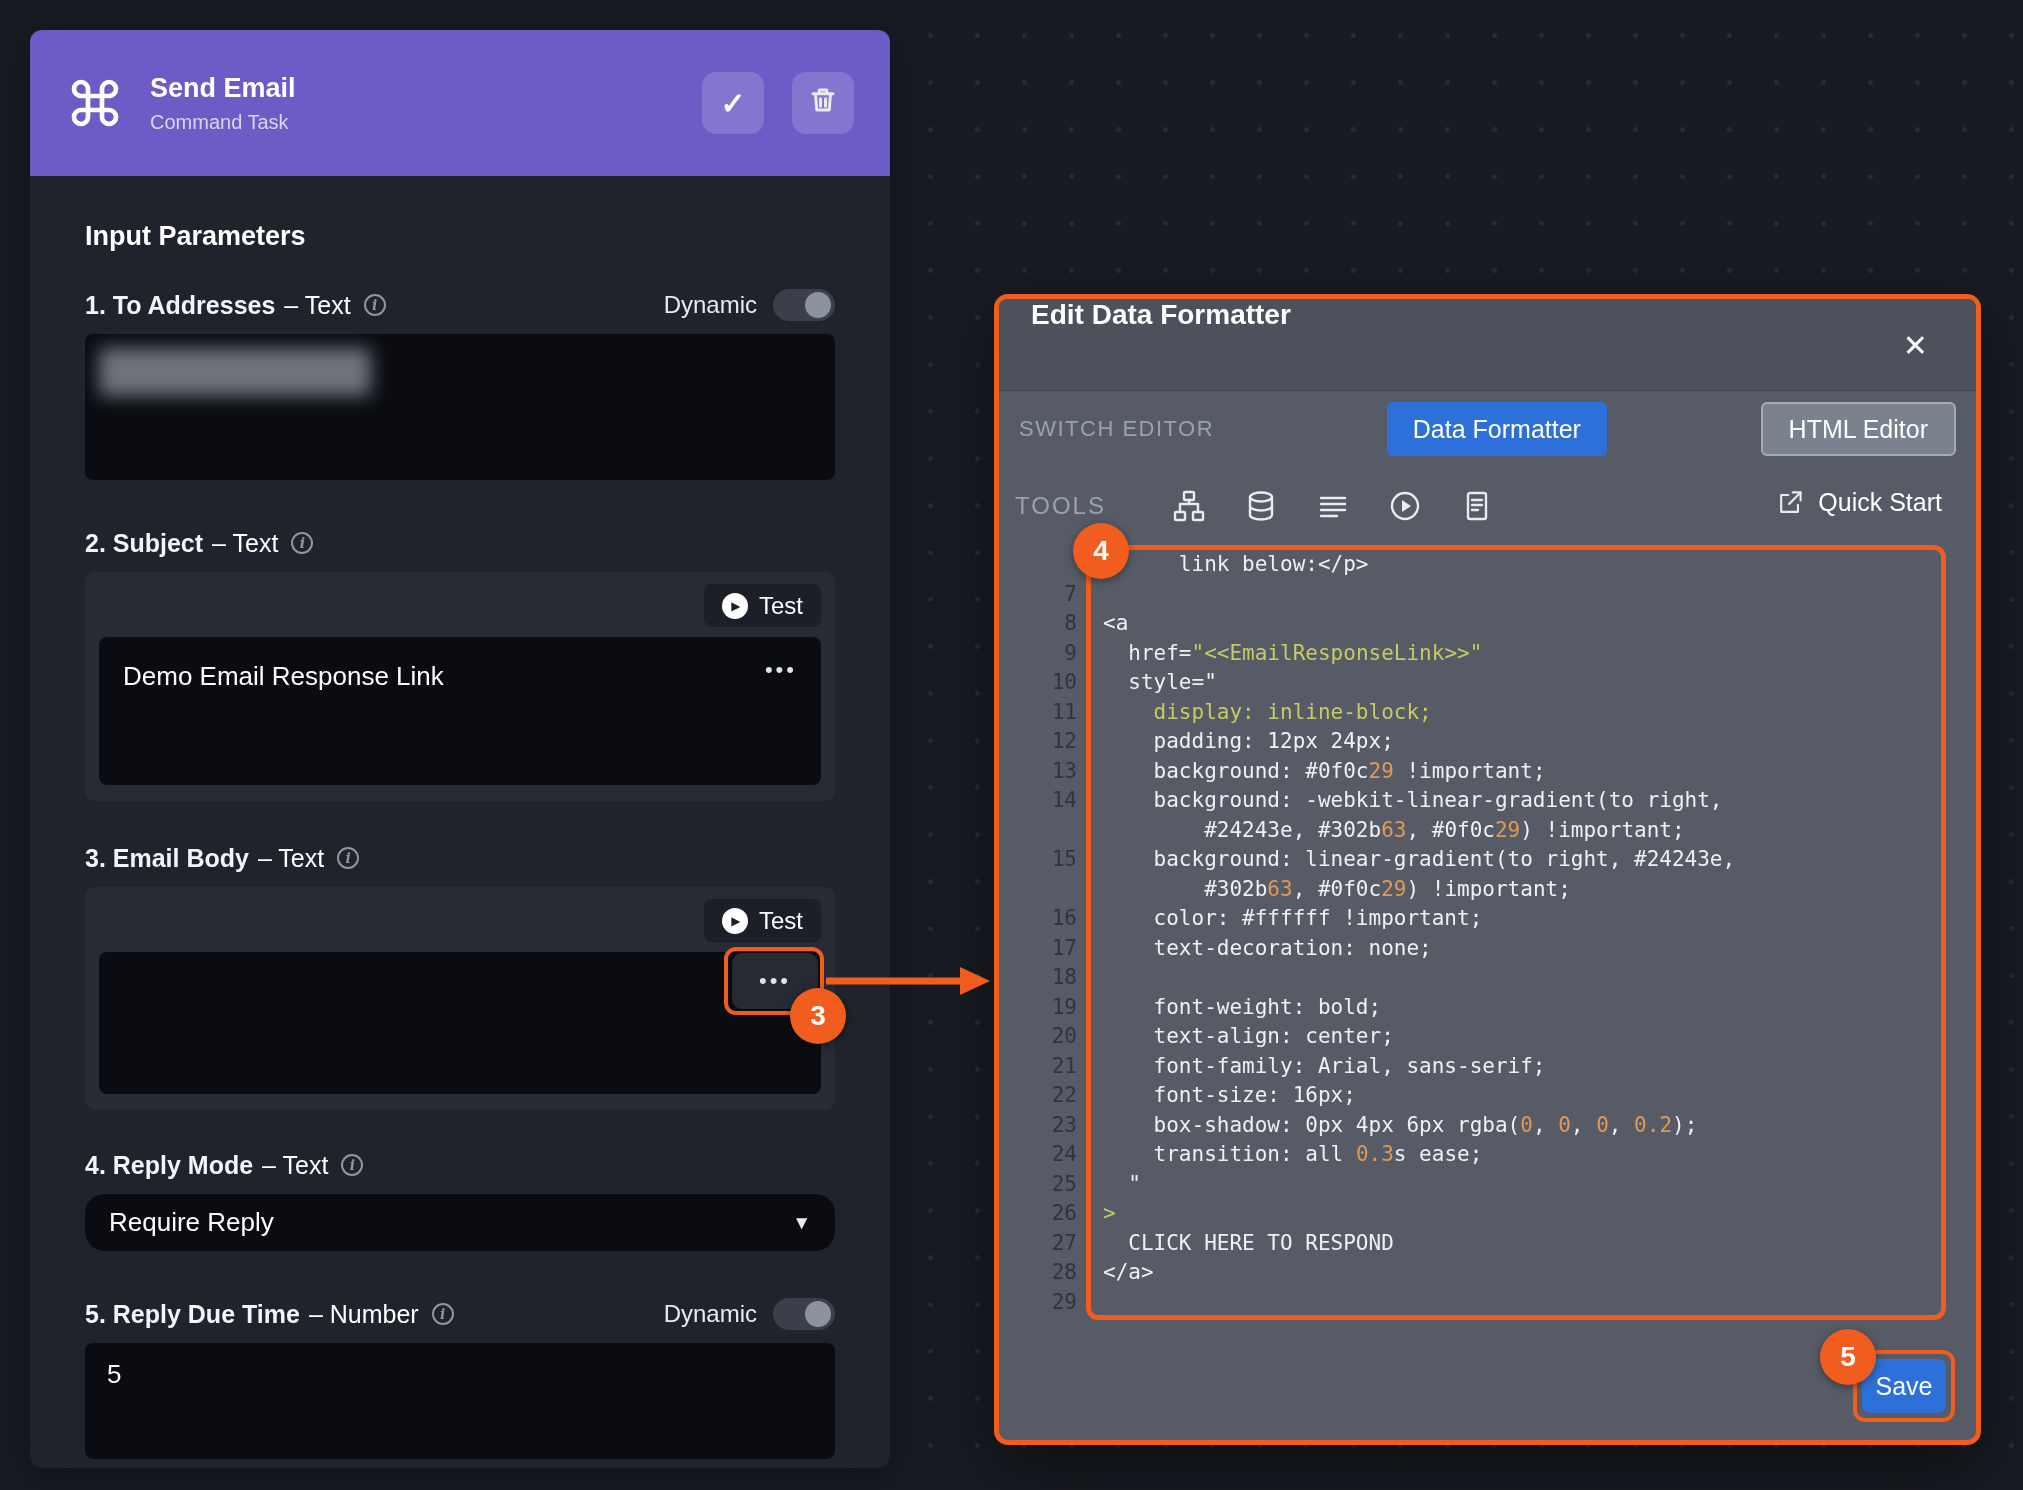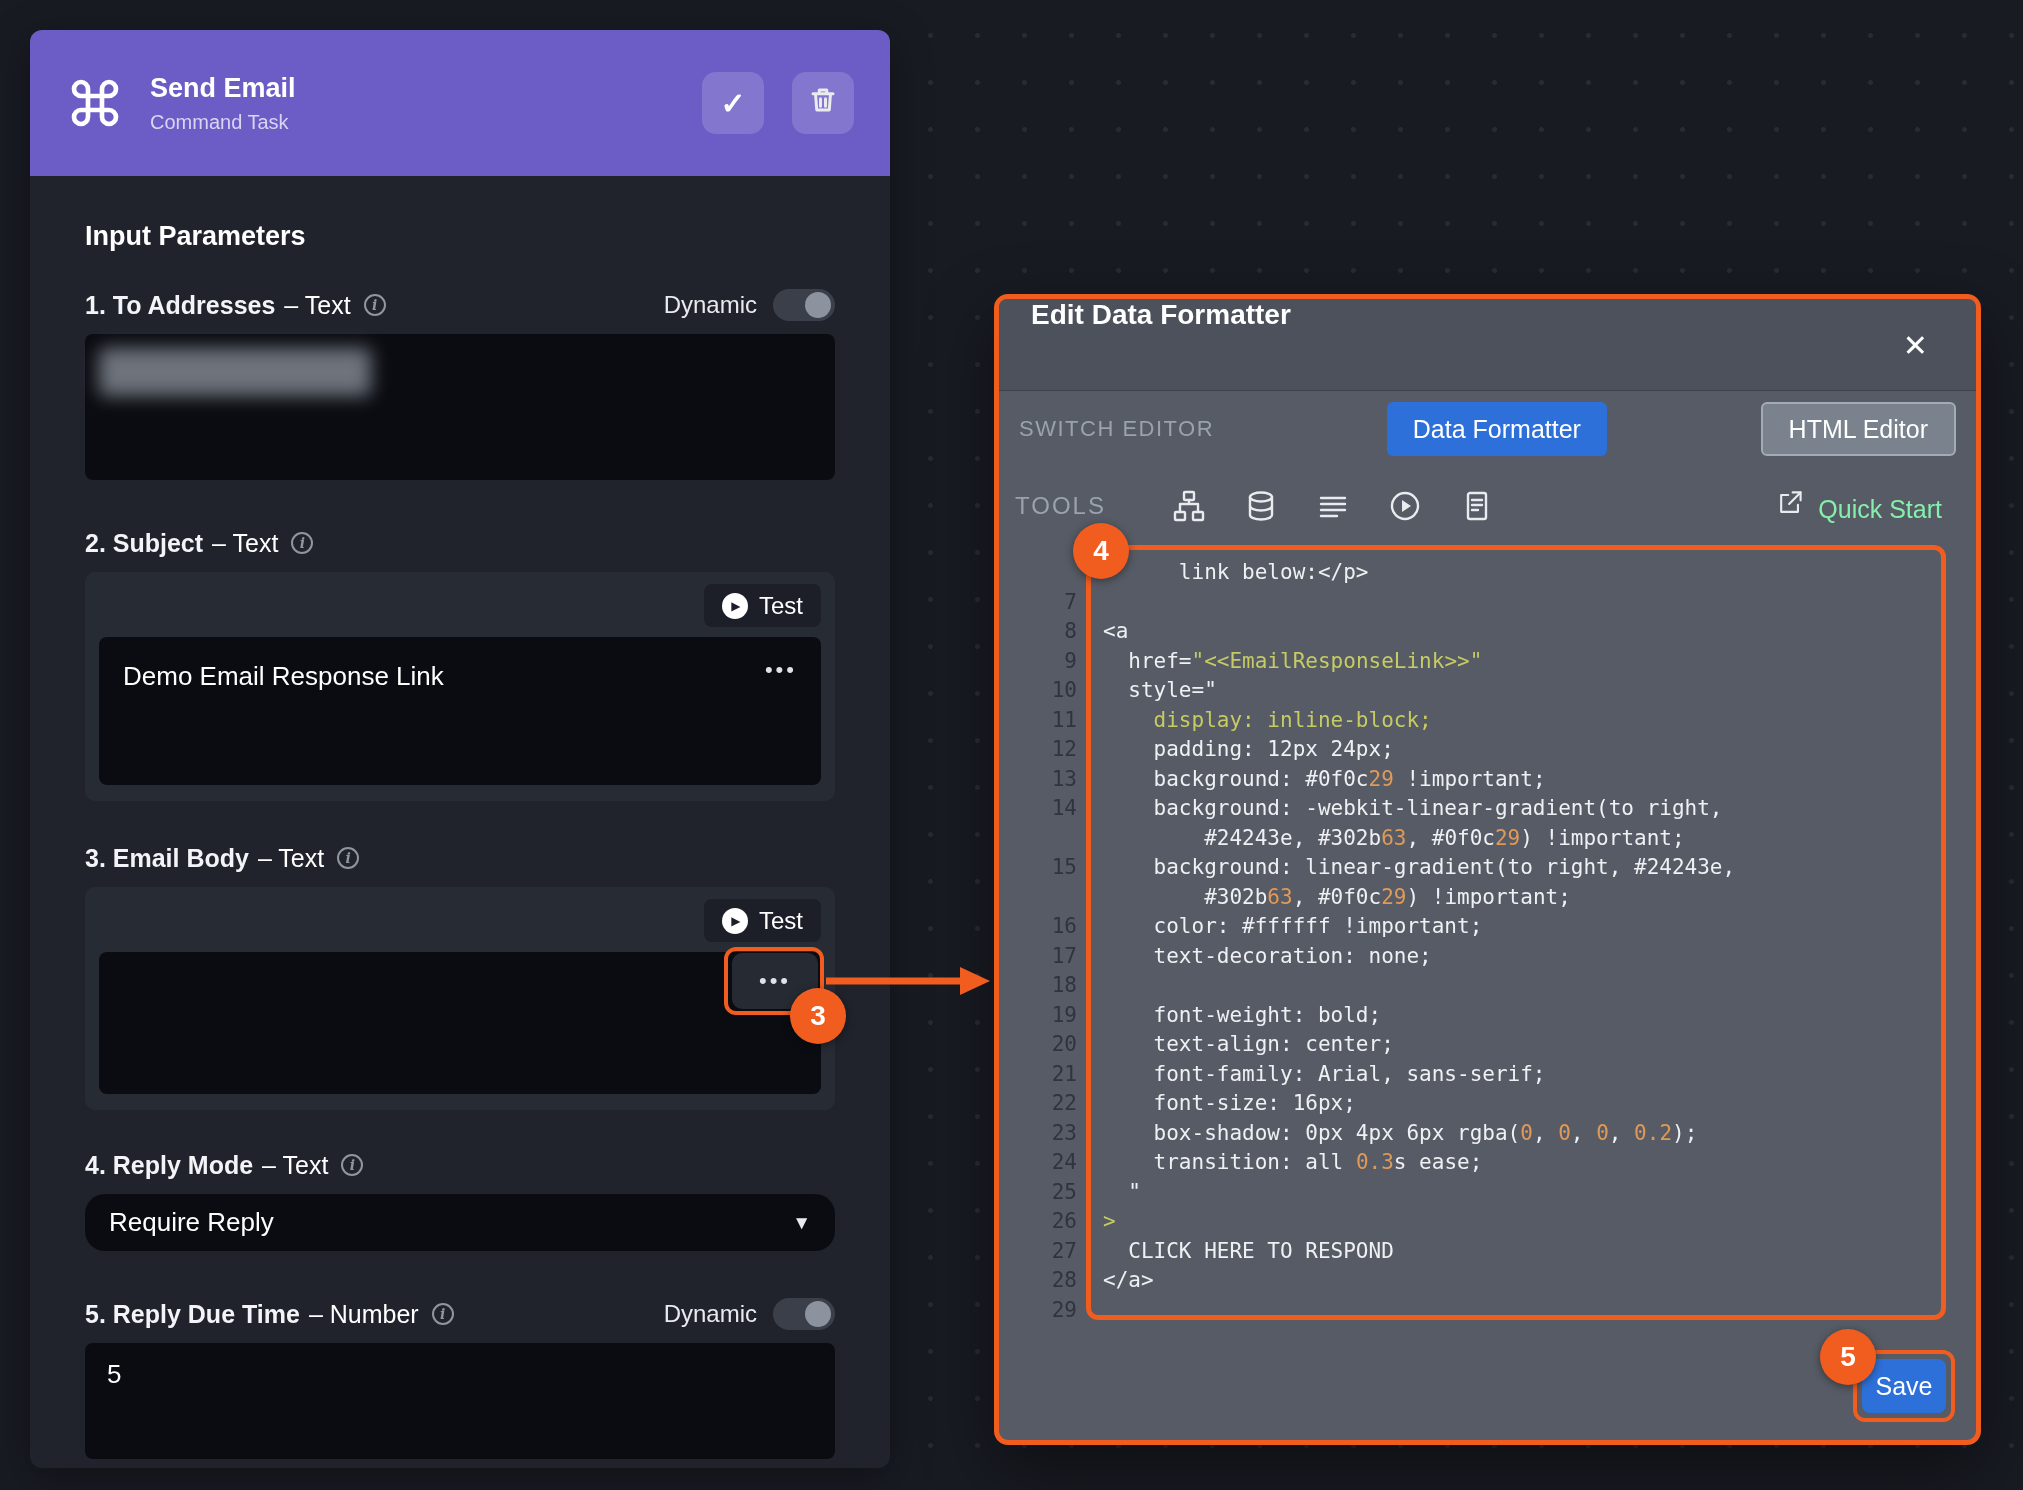--- a/index.html
+++ b/index.html
@@ -107,23 +107,23 @@
   .modal-title { font-size: 28px; font-weight: bold; color: #fff; }
   .close-btn { margin-left: auto; color: #fff; font-size: 30px; cursor: pointer; line-height: 1; }
   .tabs-row { display: flex; align-items: center; justify-content: space-between; height: 76px; padding: 0 20px; }
   .switch-label { color: #9aa2ad; font-size: 22px; letter-spacing: 1.5px; margin-right: 26px; }
   .tab { height: 54px; display: flex; align-items: center; padding: 0 26px; font-size: 25px; border-radius: 6px; cursor: pointer; }
   .tab-active { background: #2e70d9; color: #fff; margin-right: 7px; }
   .tab-inactive { background: #7a828e; color: #fff; border: 2px solid #a3abb5; }
   .tools-row { display: flex; align-items: center; height: 78px; padding: 0 34px 0 16px; gap: 38px; }
   .tools-label { color: #9aa2ad; font-size: 24px; letter-spacing: 2px; margin-right: 28px; }
   .tool-icon { display: flex; cursor: pointer; }
-  .quick-start { margin-left: auto; display: flex; gap: 13px; align-items: flex-end; color: #86efac; font-size: 25px; cursor: pointer; }
-
-  .editor { position: absolute; left: 0; top: 246px; width: 100%; height: 775px; padding-top: 13px; overflow: hidden; }
+  .quick-start { margin-left: auto; display: flex; gap: 13px; align-items: flex-start; color: #ffffff; font-size: 25px; cursor: pointer; }
+
+  .editor { position: absolute; left: 0; top: 246px; width: 100%; height: 775px; padding-top: 5px; overflow: hidden; }
   .code-row { display: flex; min-height: 29.5px; line-height: 29.5px; font-family: "DejaVu Sans Mono", monospace; font-size: 21px; }
   .ln { width: 104px; padding-right: 26px; text-align: right; color: #2f3440; flex: none; }
   .lc { white-space: pre-wrap; word-wrap: break-word; width: 57ch; padding-left: 8ch; text-indent: -8ch; color: #eef0f3; }
   .tok-w { color: #eef0f3; }
   .tok-g { color: #c6cb63; }
   .tok-o { color: #e09a57; }
 
   .save-btn {
     position: absolute; left: 863px; top: 1060px; width: 84px; height: 54px;
     background: #2e70d9; color: #fff; border-radius: 8px; font-size: 25px;

